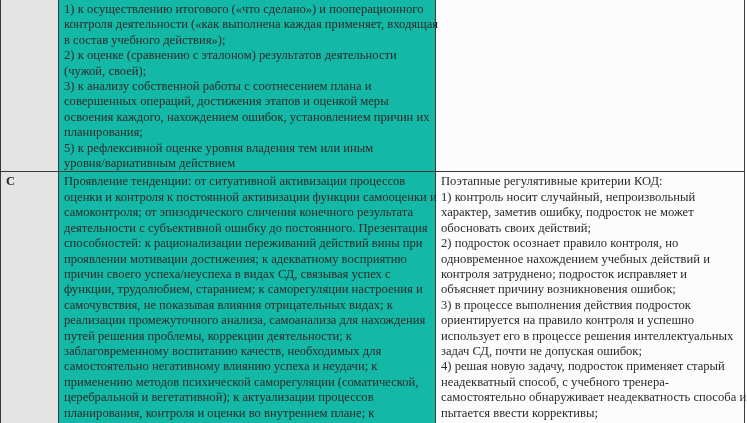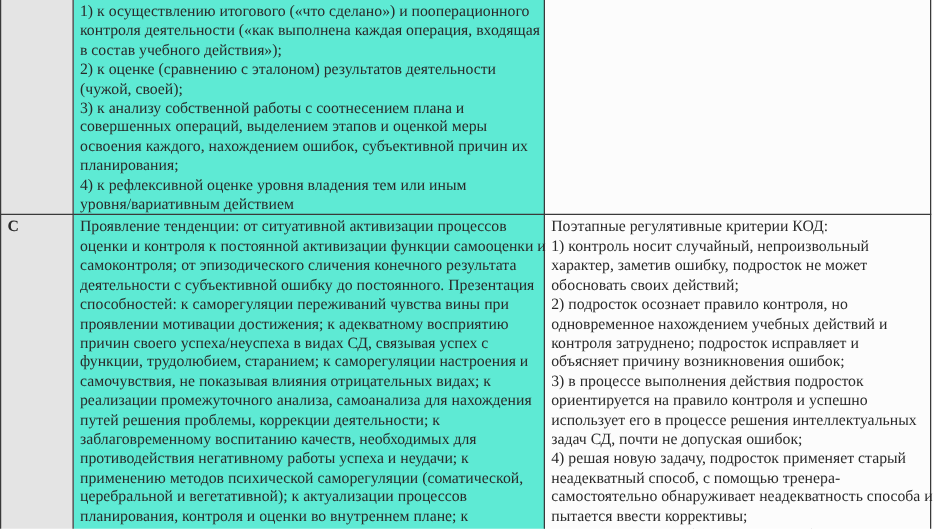--- a/index.html
+++ b/index.html
@@ -39,21 +39,21 @@
     line-height: 15.4px;
   }
   td.col-label {
     width: 46px;
     background: #e4e4e4;
     font-weight: bold;
     padding-left: 7px;
   }
   td.col-main {
     width: 365px;
-    background: #5eead4;
+    background: #14b8a6;
   }
   td.col-criteria {
     background: #fcfcfc;
     padding-left: 7px;
   }
   .line { display: block; white-space: nowrap; }
   .row-top td { height: 150px; }
   .row-c td { height: 272px; border-bottom: 2px solid #333; }
   .top-tick {
     position: absolute;
@@ -70,72 +70,72 @@
 <div class="page">
   <div class="top-tick"></div>
   <table class="doc-table">
     <tbody>
         <tr class="row-top">
       <td class="col-label">
         <span></span>
       </td>
       <td class="col-main">
         <span class="line">1) к осуществлению итогового («что сделано») и пооперационного</span>
-        <span class="line">контроля деятельности («как выполнена каждая операция, входящая</span>
+        <span class="line">контроля деятельности («как выполнена каждая применяет, входящая</span>
         <span class="line">в состав учебного действия»);</span>
         <span class="line">2) к оценке (сравнению с эталоном) результатов деятельности</span>
         <span class="line">(чужой, своей);</span>
         <span class="line">3) к анализу собственной работы с соотнесением плана и</span>
-        <span class="line">совершенных операций, выделением этапов и оценкой меры</span>
-        <span class="line">освоения каждого, нахождением ошибок, субъективной причин их</span>
+        <span class="line">совершенных операций, достижения этапов и оценкой меры</span>
+        <span class="line">освоения каждого, нахождением ошибок, установлением причин их</span>
         <span class="line">планирования;</span>
-        <span class="line">4) к рефлексивной оценке уровня владения тем или иным</span>
+        <span class="line">5) к рефлексивной оценке уровня владения тем или иным</span>
         <span class="line">уровня/вариативным действием</span>
       </td>
       <td class="col-criteria"></td>
     </tr>
     <tr class="row-c">
       <td class="col-label">
         <span>С</span>
       </td>
       <td class="col-main">
         <span class="line">Проявление тенденции: от ситуативной активизации процессов</span>
         <span class="line">оценки и контроля к постоянной активизации функции самооценки и</span>
         <span class="line">самоконтроля; от эпизодического сличения конечного результата</span>
         <span class="line">деятельности с субъективной ошибку до постоянного. Презентация</span>
-        <span class="line">способностей: к саморегуляции переживаний чувства вины при</span>
+        <span class="line">способностей: к рационализации переживаний действий вины при</span>
         <span class="line">проявлении мотивации достижения; к адекватному восприятию</span>
         <span class="line">причин своего успеха/неуспеха в видах СД, связывая успех с</span>
         <span class="line">функции, трудолюбием, старанием; к саморегуляции настроения и</span>
         <span class="line">самочувствия, не показывая влияния отрицательных видах; к</span>
         <span class="line">реализации промежуточного анализа, самоанализа для нахождения</span>
         <span class="line">путей решения проблемы, коррекции деятельности; к</span>
         <span class="line">заблаговременному воспитанию качеств, необходимых для</span>
-        <span class="line">противодействия негативному работы успеха и неудачи; к</span>
+        <span class="line">самостоятельно негативному влиянию успеха и неудачи; к</span>
         <span class="line">применению методов психической саморегуляции (соматической,</span>
         <span class="line">церебральной и вегетативной); к актуализации процессов</span>
         <span class="line">планирования, контроля и оценки во внутреннем плане; к</span>
         <span class="line">нравственному поведению; к применению двух каналов регуляции</span>
 
       </td>
       <td class="col-criteria">
         <span class="line">Поэтапные регулятивные критерии КОД:</span>
         <span class="line">1) контроль носит случайный, непроизвольный</span>
         <span class="line">характер, заметив ошибку, подросток не может</span>
         <span class="line">обосновать своих действий;</span>
         <span class="line">2) подросток осознает правило контроля, но</span>
         <span class="line">одновременное нахождением учебных действий и</span>
         <span class="line">контроля затруднено; подросток исправляет и</span>
         <span class="line">объясняет причину возникновения ошибок;</span>
         <span class="line">3) в процессе выполнения действия подросток</span>
         <span class="line">ориентируется на правило контроля и успешно</span>
         <span class="line">использует его в процессе решения интеллектуальных</span>
         <span class="line">задач СД, почти не допуская ошибок;</span>
         <span class="line">4) решая новую задачу, подросток применяет старый</span>
-        <span class="line">неадекватный способ, с помощью тренера-</span>
+        <span class="line">неадекватный способ, с учебного тренера-</span>
         <span class="line">самостоятельно обнаруживает неадекватность способа и</span>
         <span class="line">пытается ввести коррективы;</span>
         <span class="line">5) самостоятельно обнаруживает ошибки, вызванные</span>
 
       </td>
     </tr>
   </tbody>
     </table>
 </div>
 

